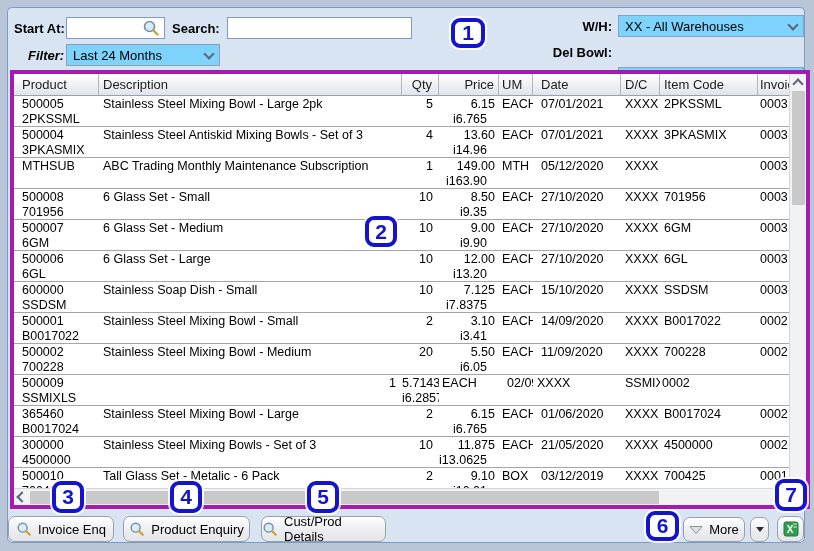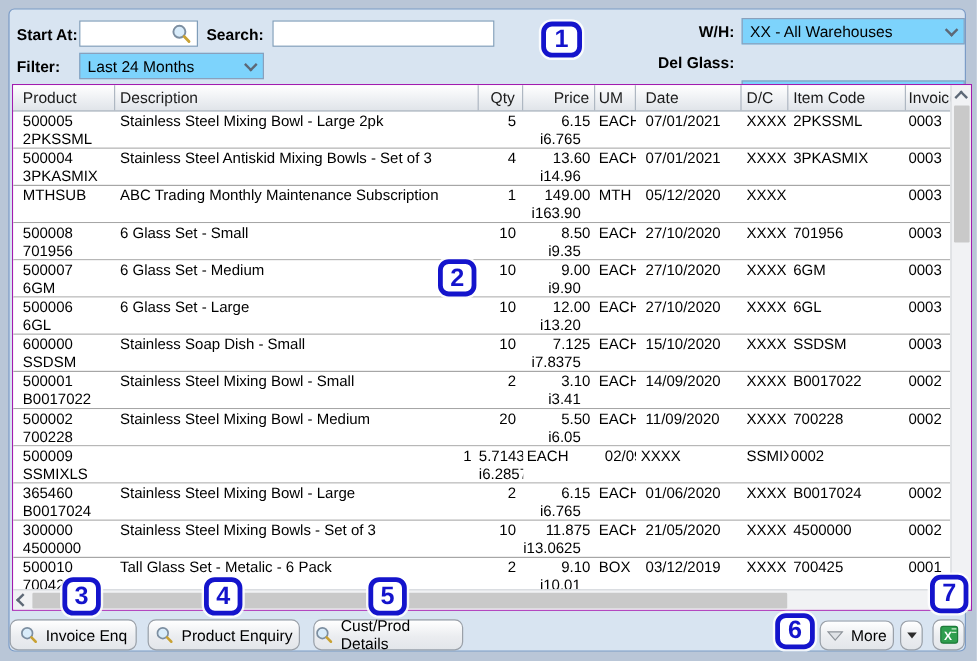--- a/index.html
+++ b/index.html
@@ -29,21 +29,21 @@
   .mag-in{position:absolute;right:2px;top:2px;}
   
   .chev{display:inline-block;width:6px;height:6px;border:0 solid #5d6876;}
   .chev.down{border-right-width:2px;border-bottom-width:2px;transform:rotate(45deg);margin-top:-3px;}
   .chev.up{border-left-width:2px;border-top-width:2px;transform:rotate(45deg);margin-top:3px;}
   .chev.left{border-left-width:2px;border-bottom-width:2px;transform:rotate(45deg);}
   .chev.right{border-right-width:2px;border-top-width:2px;transform:rotate(45deg);}
   
   .tablewrap{
     position:absolute;left:10px;top:70px;width:800px;height:439px;
-    background:#fff;border:1px solid #a21caf;box-sizing:border-box;
+    background:#fff;border:4px solid #a21caf;box-sizing:border-box;
   }
   .grid-cols{display:grid;grid-template-columns:85px 303px 37px 60px 34px 88px 39px 98px 1fr;}
   .thead{
     position:absolute;left:0;top:0;width:781px;height:22px;
     background:linear-gradient(#ffffff,#e9ecf0 70%,#e0e4e9);
     border-bottom:1px solid #97a2b0;box-sizing:border-box;
   }
   .hcell{
     font-size:13px;color:#1c1c1c;border-right:1px solid #aeb7c2;
     display:flex;align-items:center;padding-left:4px;box-sizing:border-box;
@@ -109,32 +109,32 @@
 <span class="lbl" style="left:14px;top:21px;">Start At:</span>
 <input class="tbox" style="left: 66px; top: 17px; width: 99px; height: 22px; padding-right: 22px;" value="">
 <span class="mag-in" style="left:142px;top:19px;position:absolute;">
   <svg width="18" height="18" viewBox="0 0 18 18">
     <circle cx="7.5" cy="7.5" r="5" fill="#d9ecfa" stroke="#7c8ea0" stroke-width="1.6"></circle>
     <line x1="11.5" y1="11.5" x2="15.5" y2="15.5" stroke="#c9a233" stroke-width="2.4" stroke-linecap="round"></line>
   </svg>
 </span>
 <span class="lbl" style="left:172px;top:21px;">Search:</span>
 <input class="tbox" style="left: 227px; top: 17px; width: 185px; height: 22px;" value="">
-<span class="lbl" style="left:14px;top:48px;">Filter:</span>
+<span class="lbl" style="left:28px;top:48px;font-style:italic;">Filter:</span>
 <div class="selbox" style="left:66px;top:44px;width:154px;height:22px;">
   <span>Last 24 Months</span>
   <i class="chev down"></i>
 </div>
 
 <span class="lbl" style="left:560px;top:19px;width:52px;text-align:right;">W/H:</span>
 <div class="selbox" style="left:618px;top:15px;width:186px;height:22px;">
   <span>XX - All Warehouses</span>
   <i class="chev down"></i>
 </div>
-<span class="lbl" style="left:540px;top:45px;width:72px;text-align:right;">Del Glass:</span>
+<span class="lbl" style="left:540px;top:45px;width:72px;text-align:right;">Del Bowl:</span>
 <div class="selbox" style="left:618px;top:41px;width:186px;height:22px;margin-top:26px;">
   <span>XXXX - All Del Codes</span>
   <i class="chev down"></i>
 </div>
 
 <div class="tablewrap">
   <div class="thead grid-cols" id="thead">
       <div class="hcell col-product">Product</div>
       <div class="hcell col-description">Description</div>
       <div class="hcell col-qty">Qty</div>

